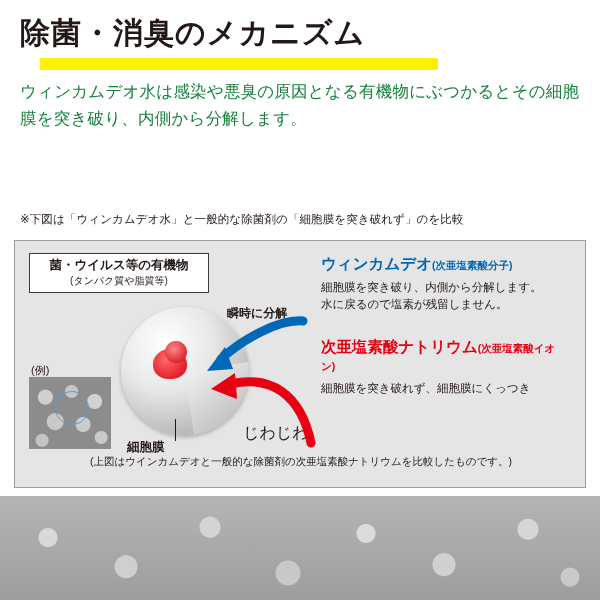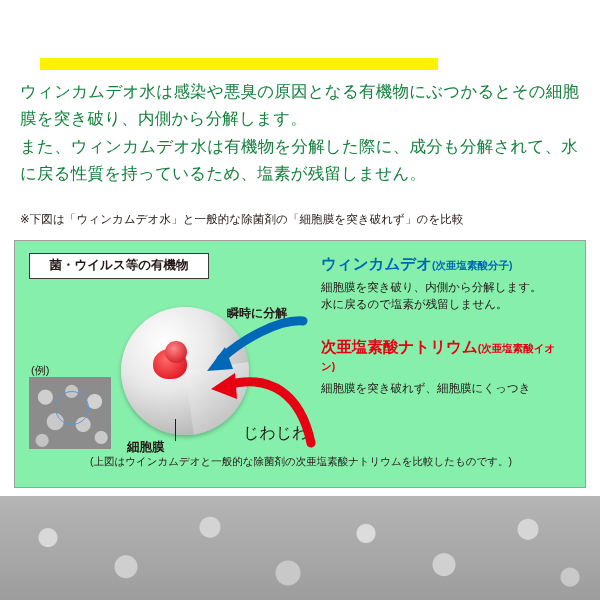--- a/index.html
+++ b/index.html
@@ -73,21 +73,21 @@
   }
 
   
   .figure-box {
     position: absolute;
     left: 14px;
     top: 240px;
     width: 572px;
     height: 248px;
     border: 1px solid #9e9e9e;
-    background: #86efac;
+    background: #e5e5e5;
     box-sizing: border-box;
   }
 
   .fig-left {
     position: absolute;
     left: 0;
     top: 0;
     width: 300px;
     height: 246px;
   }
@@ -293,34 +293,35 @@
       linear-gradient(180deg, #b5b5b5, #9d9d9d);
   }
 </style>
 </head>
 <body>
 
 <div class="page">
 
   <div class="title-wrap">
     <div class="title-highlight"></div>
+    <div class="title">除菌・消臭のメカニズム</div>
   </div>
 
   <div class="body-text">
     <p>ウィンカムデオ水は感染や悪臭の原因となる有機物にぶつかるとその細胞膜を突き破り、内側から分解します。</p>
-    <p>また、ウィンカムデオ水は有機物を分解した際に、成分も分解されて、水に戻る性質を持っているため、塩素が残留しません。</p>
   </div>
   <div class="note">※下図は「ウィンカムデオ水」と一般的な除菌剤の「細胞膜を突き破れず」のを比較</div>
 
   <div class="figure-box">
 
     <div class="fig-left">
 
       <div class="organism-box">
         <div class="organism-title">菌・ウイルス等の有機物</div>
+        <div class="organism-sub">(タンパク質や脂質等)</div>
       </div>
 
       <div class="example-label">(例)</div>
       <div class="virus-photo"></div>
       <div class="virus-circle"></div>
 
       <div class="sphere"></div>
       <div class="sphere-cut">
         <div class="sphere-wedge" style="transform: rotate(-8deg);"></div>
       </div>

